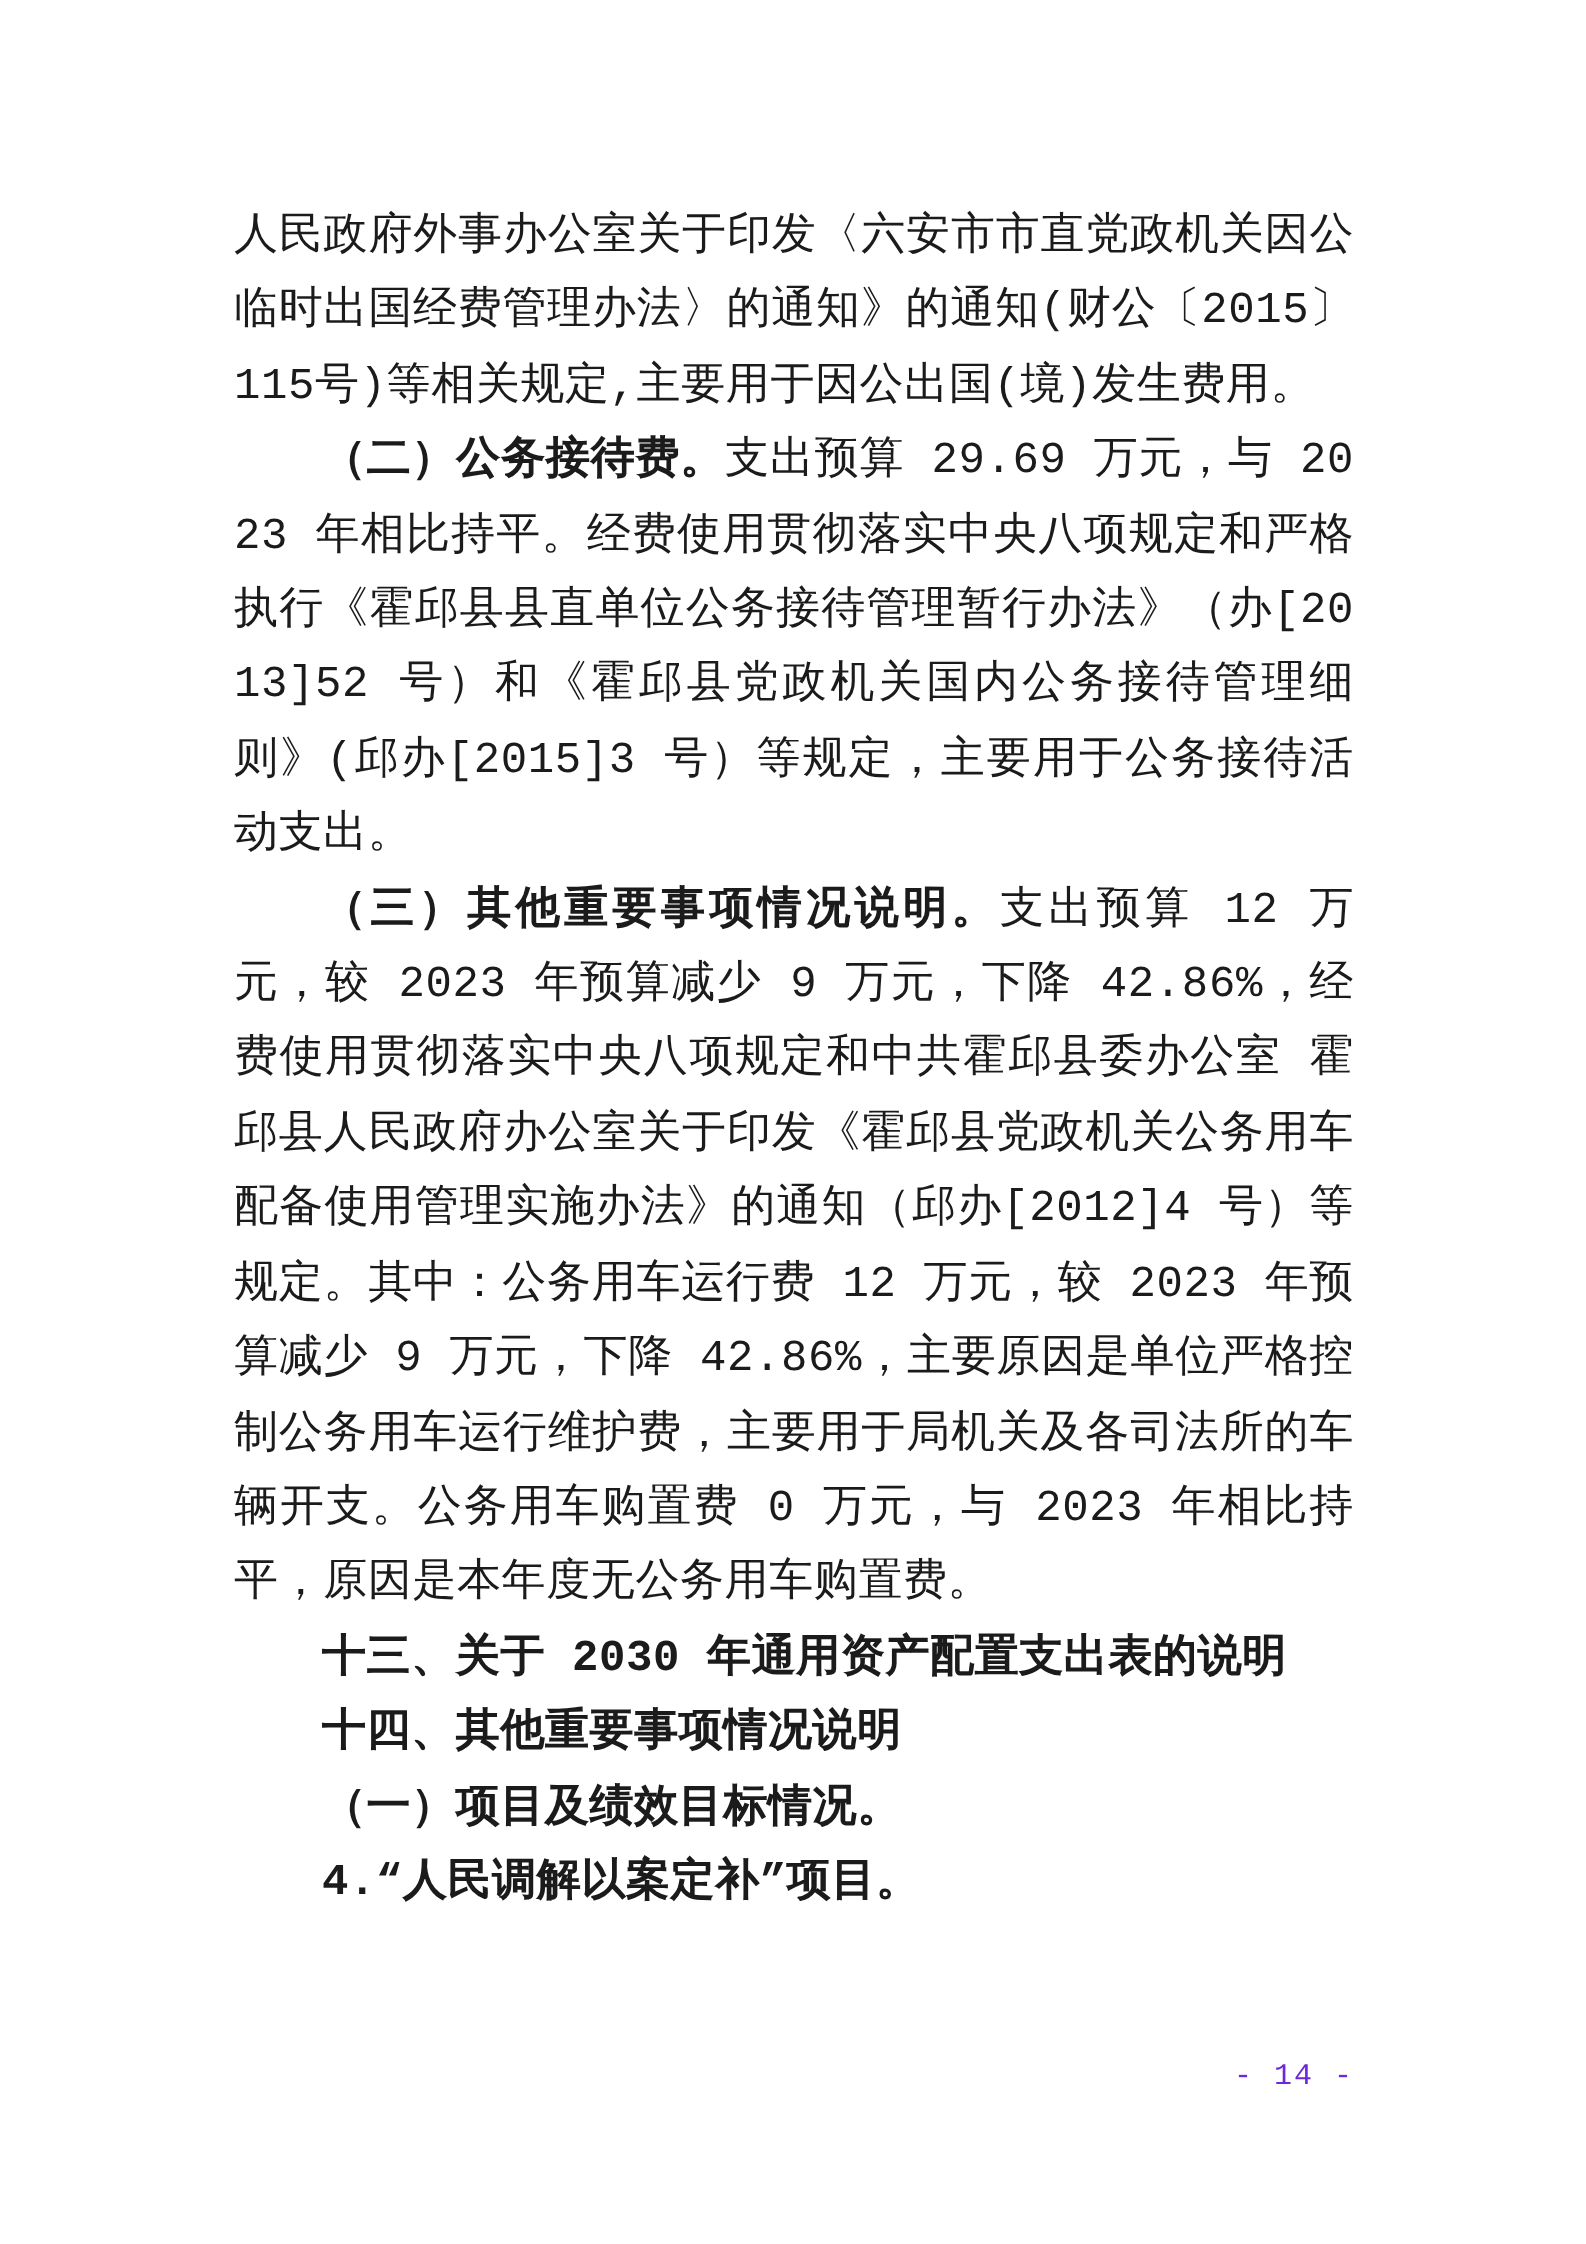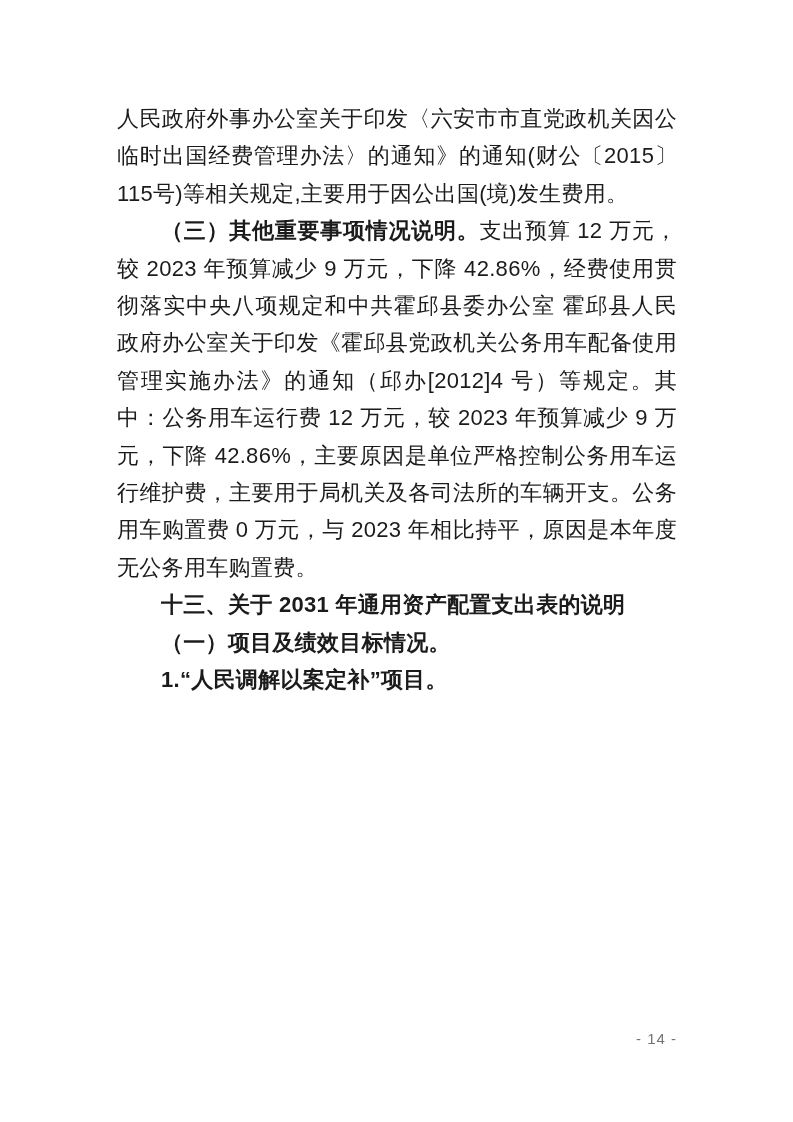--- a/index.html
+++ b/index.html
@@ -6,21 +6,21 @@
     margin: 0;
     padding: 0;
     background: #ffffff;
   }
   .page {
     position: relative;
     width: 793px;
     height: 1122px;
     background: #ffffff;
     overflow: hidden;
-    font-family: Liberation Sans, sans-serif;
+    font-family: Liberation Mono, monospace;
     color: #1b1b1b;
   }
   .textblock {
     position: absolute;
     left: 117px;
     top: 100px;
     width: 560px;
   }
   .para {
     margin: 0;
@@ -40,28 +40,30 @@
   }
   .page-number {
     position: absolute;
     left: 117px;
     top: 1030px;
     width: 560px;
     text-align: right;
     font-size: 15px;
     line-height: 18px;
     letter-spacing: 1px;
-    color: #737373;
+    color: #6d28d9;
   }
 </style>
 </head>
 <body>
 
 <div class="page">
   <div class="textblock" id="doc-body">
       <p class="para"><span class="seg-regular">人民政府外事办公室关于印发〈六安市市直党政机关因公临时出国经费管理办法〉的通知》的通知(财公〔2015〕115号)等相关规定,主要用于因公出国(境)发生费用。</span></p>
+      <p class="para indent"><span class="seg-bold">（二）公务接待费。</span><span class="seg-regular">支出预算 29.69 万元，与 2023 年相比持平。经费使用贯彻落实中央八项规定和严格执行《霍邱县县直单位公务接待管理暂行办法》（办[2013]52 号）和《霍邱县党政机关国内公务接待管理细则》(邱办[2015]3 号）等规定，主要用于公务接待活动支出。</span></p>
       <p class="para indent"><span class="seg-bold">（三）其他重要事项情况说明。</span><span class="seg-regular">支出预算 12 万元，较 2023 年预算减少 9 万元，下降 42.86%，经费使用贯彻落实中央八项规定和中共霍邱县委办公室 霍邱县人民政府办公室关于印发《霍邱县党政机关公务用车配备使用管理实施办法》的通知（邱办[2012]4 号）等规定。其中：公务用车运行费 12 万元，较 2023 年预算减少 9 万元，下降 42.86%，主要原因是单位严格控制公务用车运行维护费，主要用于局机关及各司法所的车辆开支。公务用车购置费 0 万元，与 2023 年相比持平，原因是本年度无公务用车购置费。</span></p>
-      <p class="para indent"><span class="seg-bold">十三、关于 2031 年通用资产配置支出表的说明</span></p>
+      <p class="para indent"><span class="seg-bold">十三、关于 2030 年通用资产配置支出表的说明</span></p>
+      <p class="para indent"><span class="seg-bold">十四、其他重要事项情况说明</span></p>
       <p class="para indent"><span class="seg-bold">（一）项目及绩效目标情况。</span></p>
-      <p class="para indent"><span class="seg-bold">1.“人民调解以案定补”项目。</span></p>
+      <p class="para indent"><span class="seg-bold">4.“人民调解以案定补”项目。</span></p>
     </div>
   <div class="page-number">- 14 -</div>
 </div>
 
 </body></html>

